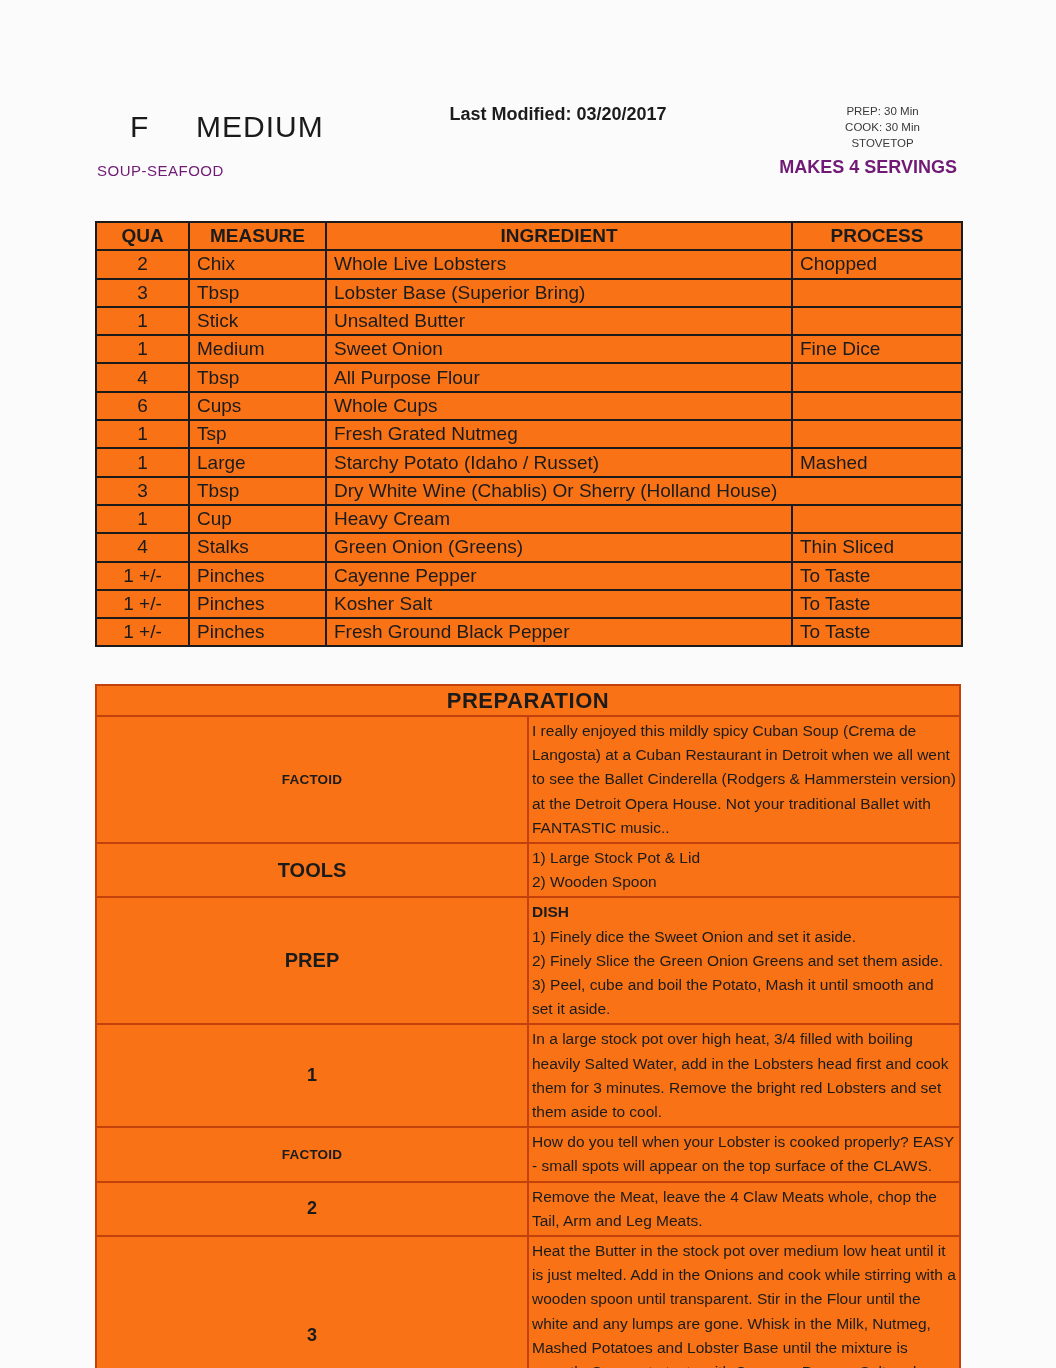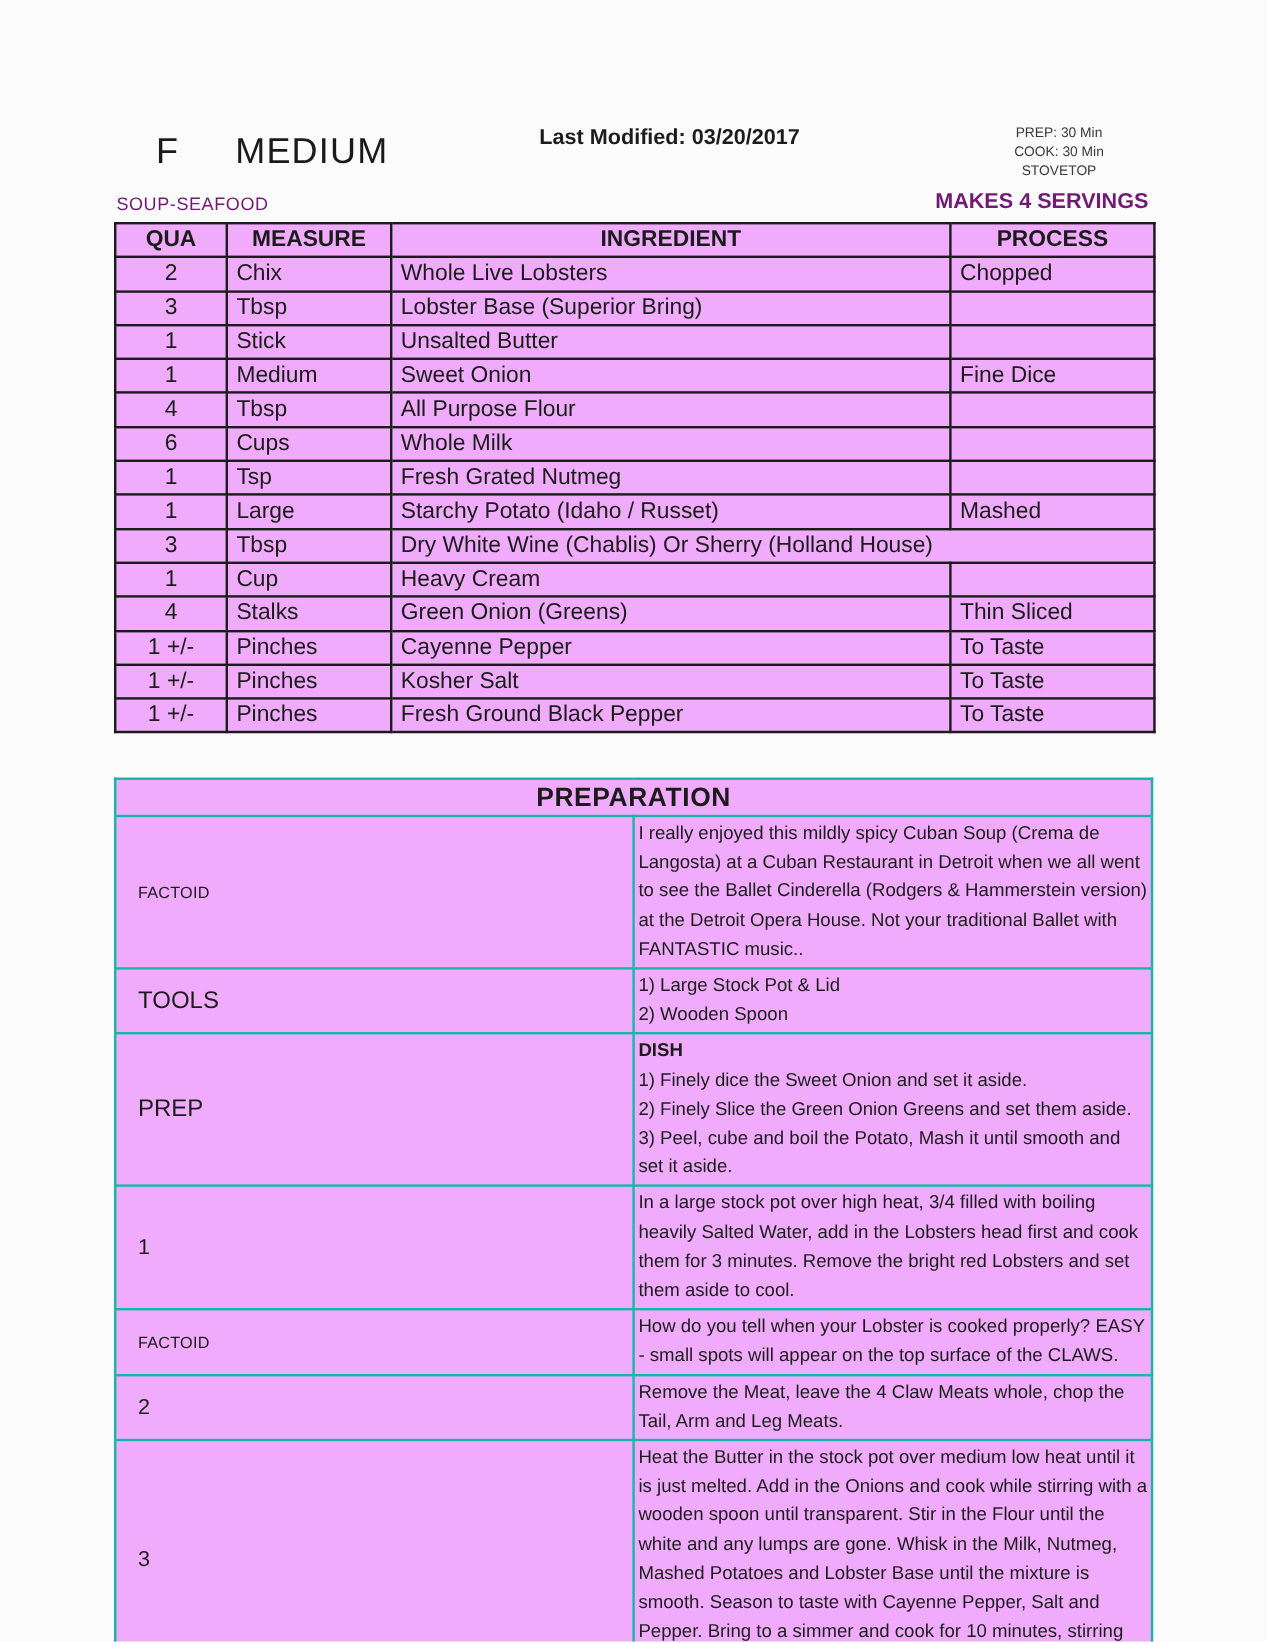--- a/index.html
+++ b/index.html
@@ -37,21 +37,21 @@
   .category {
     position: absolute; top: 162px; left: 97px;
     font-size: 15px; letter-spacing: 0.5px; color: #701a75;
   }
   .servings {
     position: absolute; top: 157px; left: 95px; width: 862px;
     text-align: right; font-size: 18px; font-weight: 700; color: #701a75;
   }
 
   
-  table { border-collapse: collapse; table-layout: fixed; background: #f0abfc; }
+  table { border-collapse: collapse; table-layout: fixed; background: #f97316; margin-top: 36px; }
   .ing-table {
     position: absolute; top: 185px; left: 95px; width: 866px;
     border: 2px solid #1b1b1b;
   }
   .ing-table th, .ing-table td {
     border: 2px solid #1b1b1b;
     height: 28.3px;
     padding: 0 7px;
     font-size: 19px;
     overflow: hidden; white-space: nowrap;
@@ -61,27 +61,27 @@
   .col-qua { width: 93px; }
   .col-measure { width: 137px; }
   .col-ing { width: 466px; }
   .col-proc { width: 170px; }
   .ing-table td.c-qua { text-align: center; }
 
   .prep-table {
     position: absolute; top: 648px; left: 95px; width: 866px;
     border: 2px solid #1b1b1b;
   }
-  .prep-table td { border: 2px solid #14b8a6; color: #1b1b1b; vertical-align: middle; }
+  .prep-table td { border: 2px solid #c2410c; color: #1b1b1b; vertical-align: middle; }
   .prep-title-cell {
     text-align: center; font-size: 22px; font-weight: 700;
     height: 31px; letter-spacing: 0.5px;
   }
   .prep-table td.lbl {
-    width: 91px; font-weight: 400; padding: 0 18px;
+    width: 91px; text-align: center; font-weight: 700; padding: 0 18px;
   }
   .lbl-sm  { font-size: 13.5px; letter-spacing: 0.2px; }
   .lbl-num { font-size: 18px; }
   .lbl-lg  { font-size: 20px; }
   .prep-table td.txt {
     font-size: 15.5px; line-height: 24.2px;
     padding: 2px 3px;
     white-space: pre-line;
   }
   .sect-heading { font-weight: 700; }
@@ -144,21 +144,21 @@
       </tr>
       <tr>
         <td class="c-qua">4</td>
         <td>Tbsp</td>
         <td>All Purpose Flour</td>
         <td></td>
       </tr>
       <tr>
         <td class="c-qua">6</td>
         <td>Cups</td>
-        <td>Whole Milk</td>
+        <td>Whole Cups</td>
         <td></td>
       </tr>
       <tr>
         <td class="c-qua">1</td>
         <td>Tsp</td>
         <td>Fresh Grated Nutmeg</td>
         <td></td>
       </tr>
       <tr>
         <td class="c-qua">1</td>

